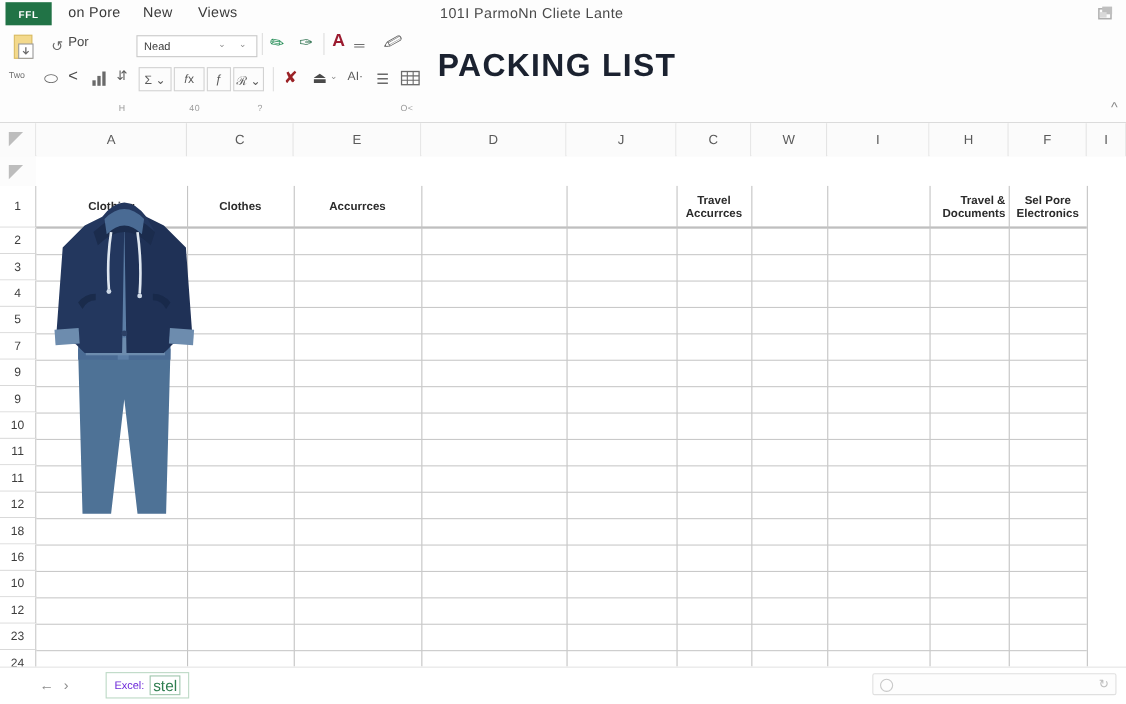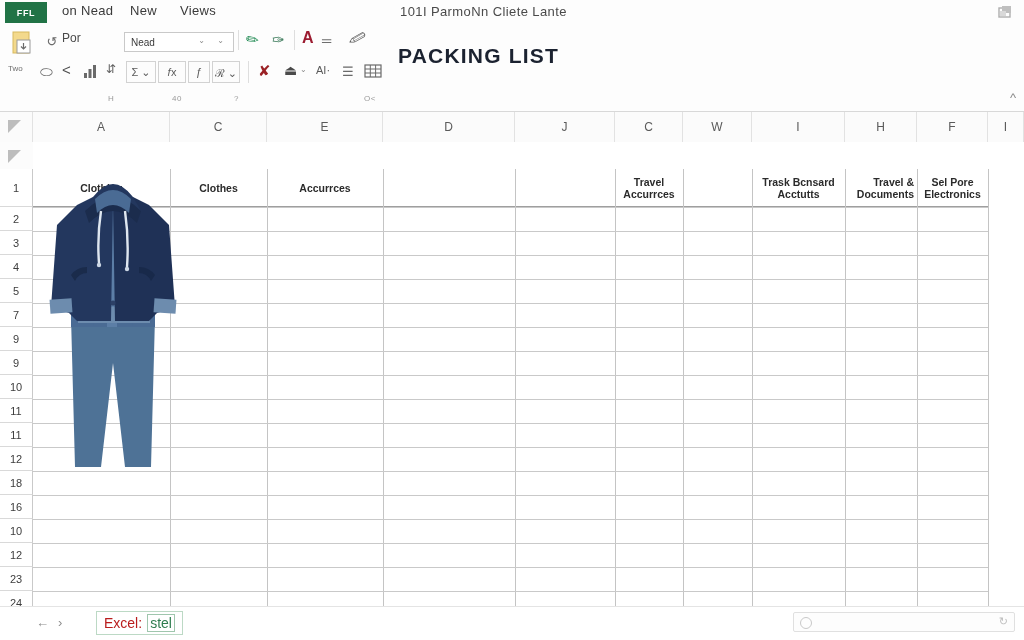--- a/index.html
+++ b/index.html
@@ -93,21 +93,21 @@
   }
   #g0{ left:108px; } #g1{ left:172px; } #g2{ left:234px; } #g3{ left:364px; }
 
   
   #doc-kicker {
     position:absolute; left:400px; top:4px;
     font-size:13px; color:#4a4a4a; letter-spacing:.4px; white-space:nowrap;
   }
   #doc-title {
     position:absolute; left:398px; top:44px;
-    font-size:21px; font-weight:bold; color:#1b2230;
+    font-size:29px; font-weight:bold; color:#1b2230;
     letter-spacing:1.2px; white-space:nowrap;
   }
 
   
   #grid { position:absolute; left:0; top:112px; width:1024px; height:494px; background:#ffffff; }
 
   #colhead { position:absolute; left:0; top:0; width:1024px; height:30px;
              background:#fbfbfb; border-bottom:1px solid #cfcfcf; }
   .colh {
     position:absolute; top:0; height:30px;
@@ -159,21 +159,21 @@
     position:absolute; left:0; top:606px; width:1024px; height:34px;
     background:#ffffff; border-top:1px solid #e4e4e4;
   }
   .navarrow { position:absolute; top:8px; font-size:13px; color:#8d8d8d; }
   #nav-prev { left:36px; } #nav-next { left:58px; }
   #sheet-tab {
     position:absolute; left:96px; top:4px; height:24px;
     border:1px solid #bcd9c5; background:#ffffff;
     display:flex; align-items:center; gap:5px; padding:0 7px;
   }
-  #sheet-label { font-size:14px; color:#b91c1c; }
+  #sheet-label { font-size:10px; color:#6d28d9; }
   #sheet-name {
     font-size:14px; color:#2e7d4f; border:1px solid #9fc6ad; padding:0 2px;
   }
   #hscroll {
     position:absolute; left:793px; top:612px; width:222px; height:20px;
     border:1px solid #e0e0e0; background:#fdfdfd; border-radius:2px;
   }
   #hscroll-thumb {
     position:absolute; left:6px; top:4px; width:12px; height:12px;
     border:1px solid #c9c9c9; border-radius:50%;
@@ -182,21 +182,21 @@
 </style>
 </head>
 <body>
 
 <div id="app">
 
   <div id="ribbon">
 
     <div id="tabstrip">
       <div id="file-tab">FFL</div>
-      <div class="ribbon-tab" id="tab-0">on Nead</div>
+      <div class="ribbon-tab" id="tab-0">on Pore</div>
       <div class="ribbon-tab" id="tab-1">New</div>
       <div class="ribbon-tab" id="tab-2">Views</div>
     </div>
 
     <svg id="share-icon" viewBox="0 0 18 16">
       <rect x="3" y="3" width="11" height="9" fill="none" stroke="#6e6e6e" stroke-width="1.4"></rect>
       <rect x="6" y="1" width="9" height="7" fill="#8d8d8d"></rect>
       <rect x="4" y="6" width="6" height="5" fill="#bdbdbd"></rect>
     </svg>
     <div id="collapse-chevron">^</div>
@@ -337,21 +337,20 @@
         <div class="grow" style="top: 350px;"></div>
         <div class="grow" style="top: 374px;"></div>
         <div class="grow" style="top: 398px;"></div>
         <div class="grow" style="top: 422px;"></div>
         <div class="grow faded" style="top: 446px;"></div>
         <div class="grow faded" style="top: 470px;"></div>
         <div class="hcell" style="left: 0px; width: 137px;">Clothing</div>
         <div class="hcell" style="left: 137px; width: 97px;">Clothes</div>
         <div class="hcell" style="left: 234px; width: 116px;">Accurrces</div>
         <div class="hcell" style="left: 582px; width: 68px;">Travel Accurrces</div>
-        <div class="hcell" style="left: 719px; width: 93px;">Trask Bcnsard Acctutts</div>
         <div class="hcell" style="left: 812px; width: 72px; text-align: right;">Travel &amp; Documents</div>
         <div class="hcell" style="left: 884px; width: 71px;">Sel Pore Electronics</div>
       </div>
 
     <svg id="clothing" viewBox="0 0 160 320">
 
       <path d="M38 150 L122 150 L118 300 L92 300 L80 196 L68 300 L42 300 Z" fill="#4e7296"></path>
       <rect x="38" y="148" width="84" height="12" fill="#4a6b94"></rect>
 
       <path d="M62 34 L98 34 L100 160 L60 160 Z" fill="#4a6b94"></path>

